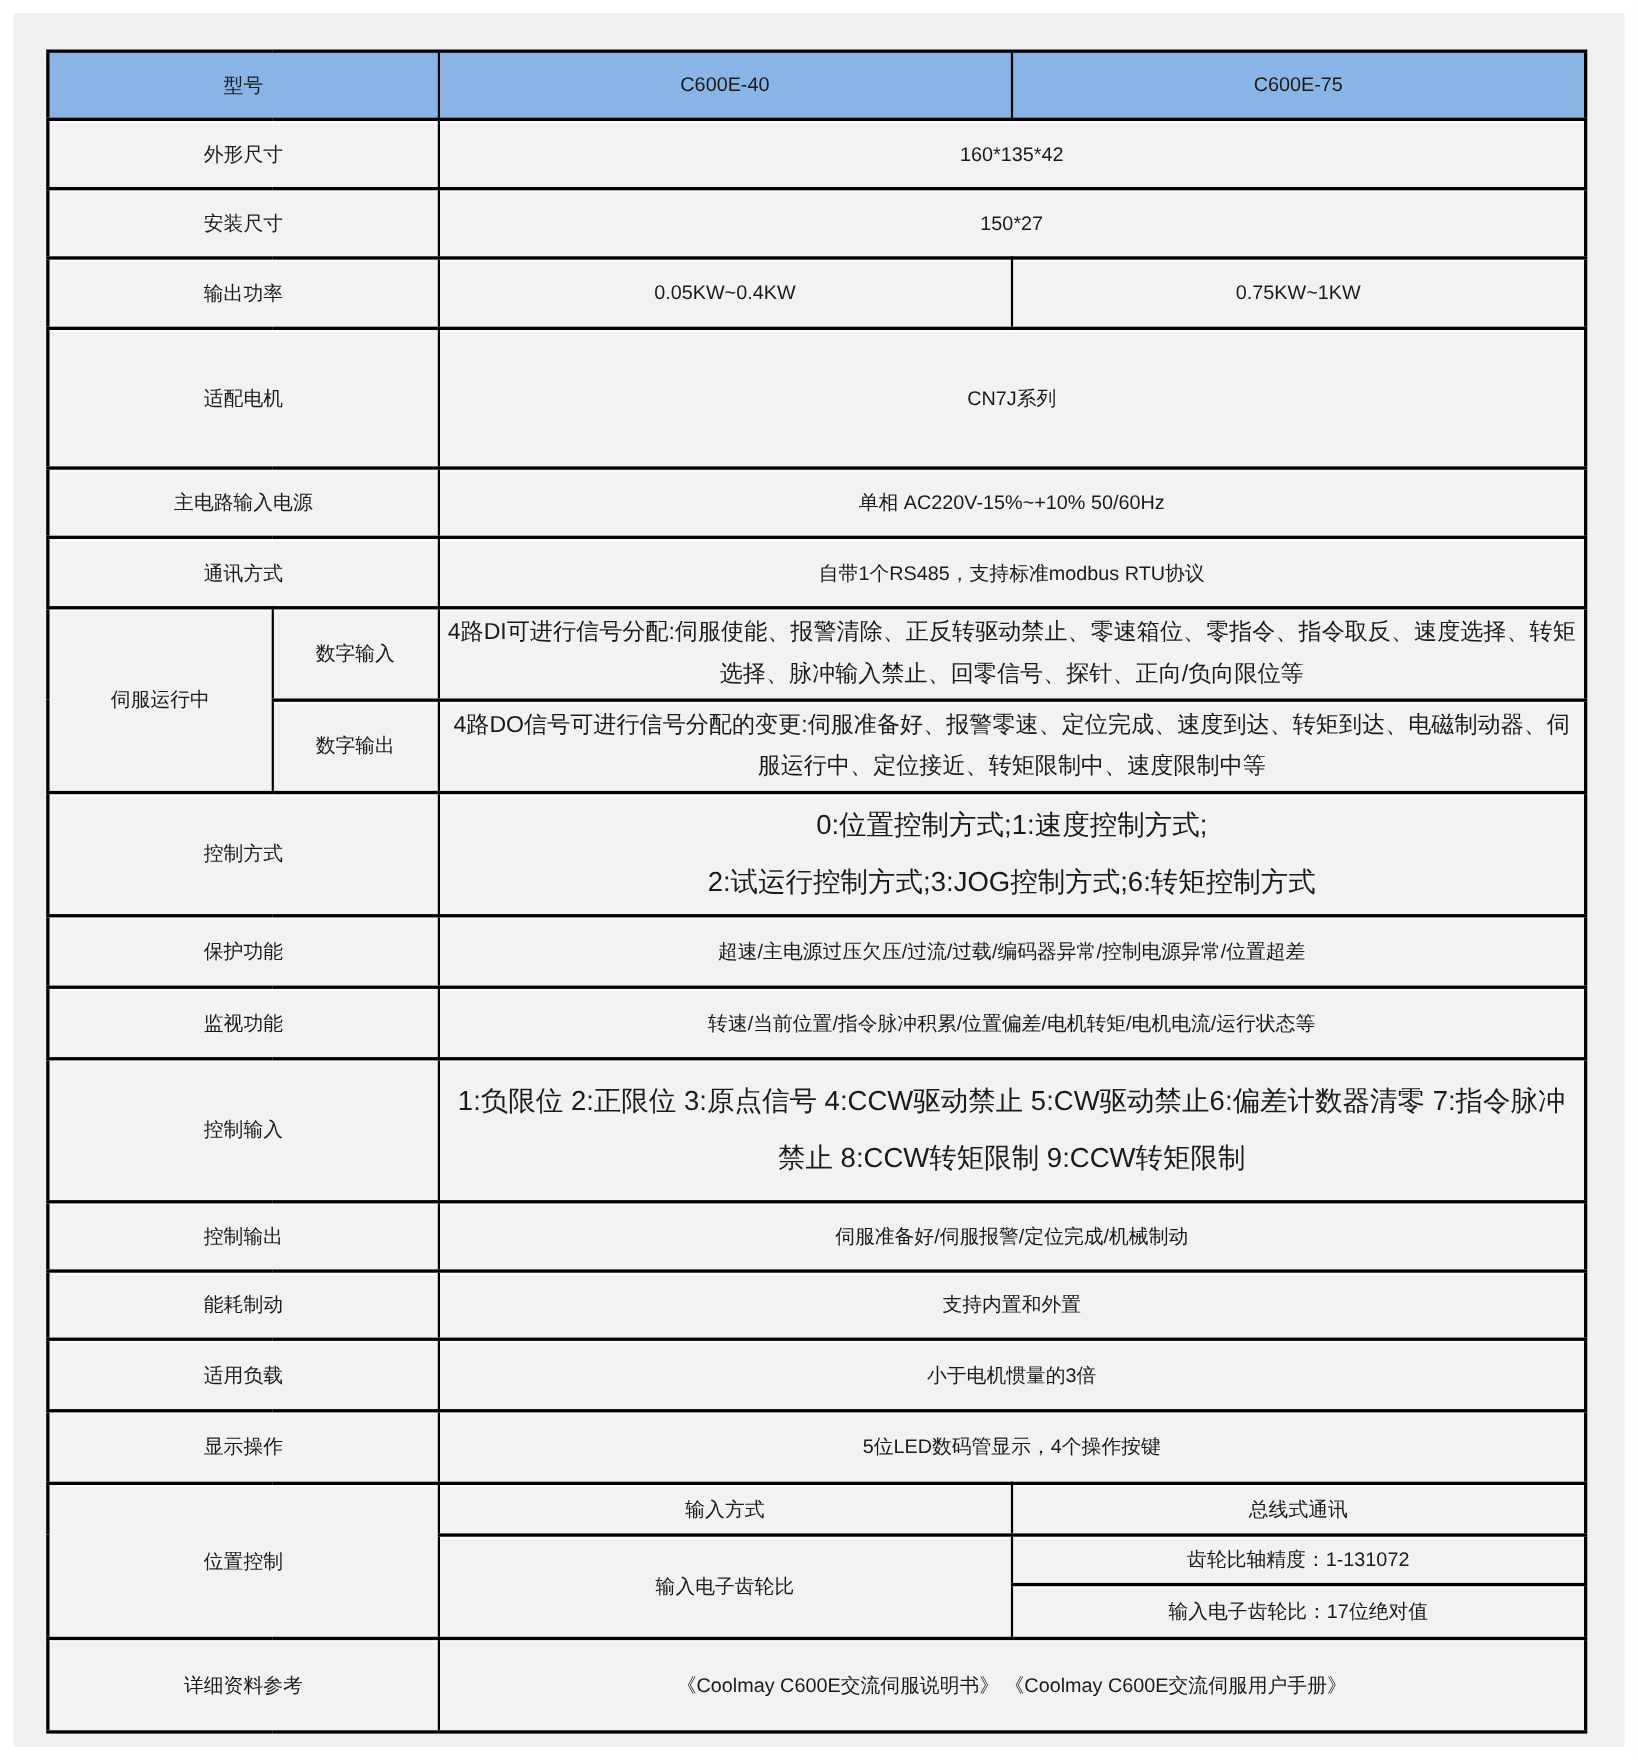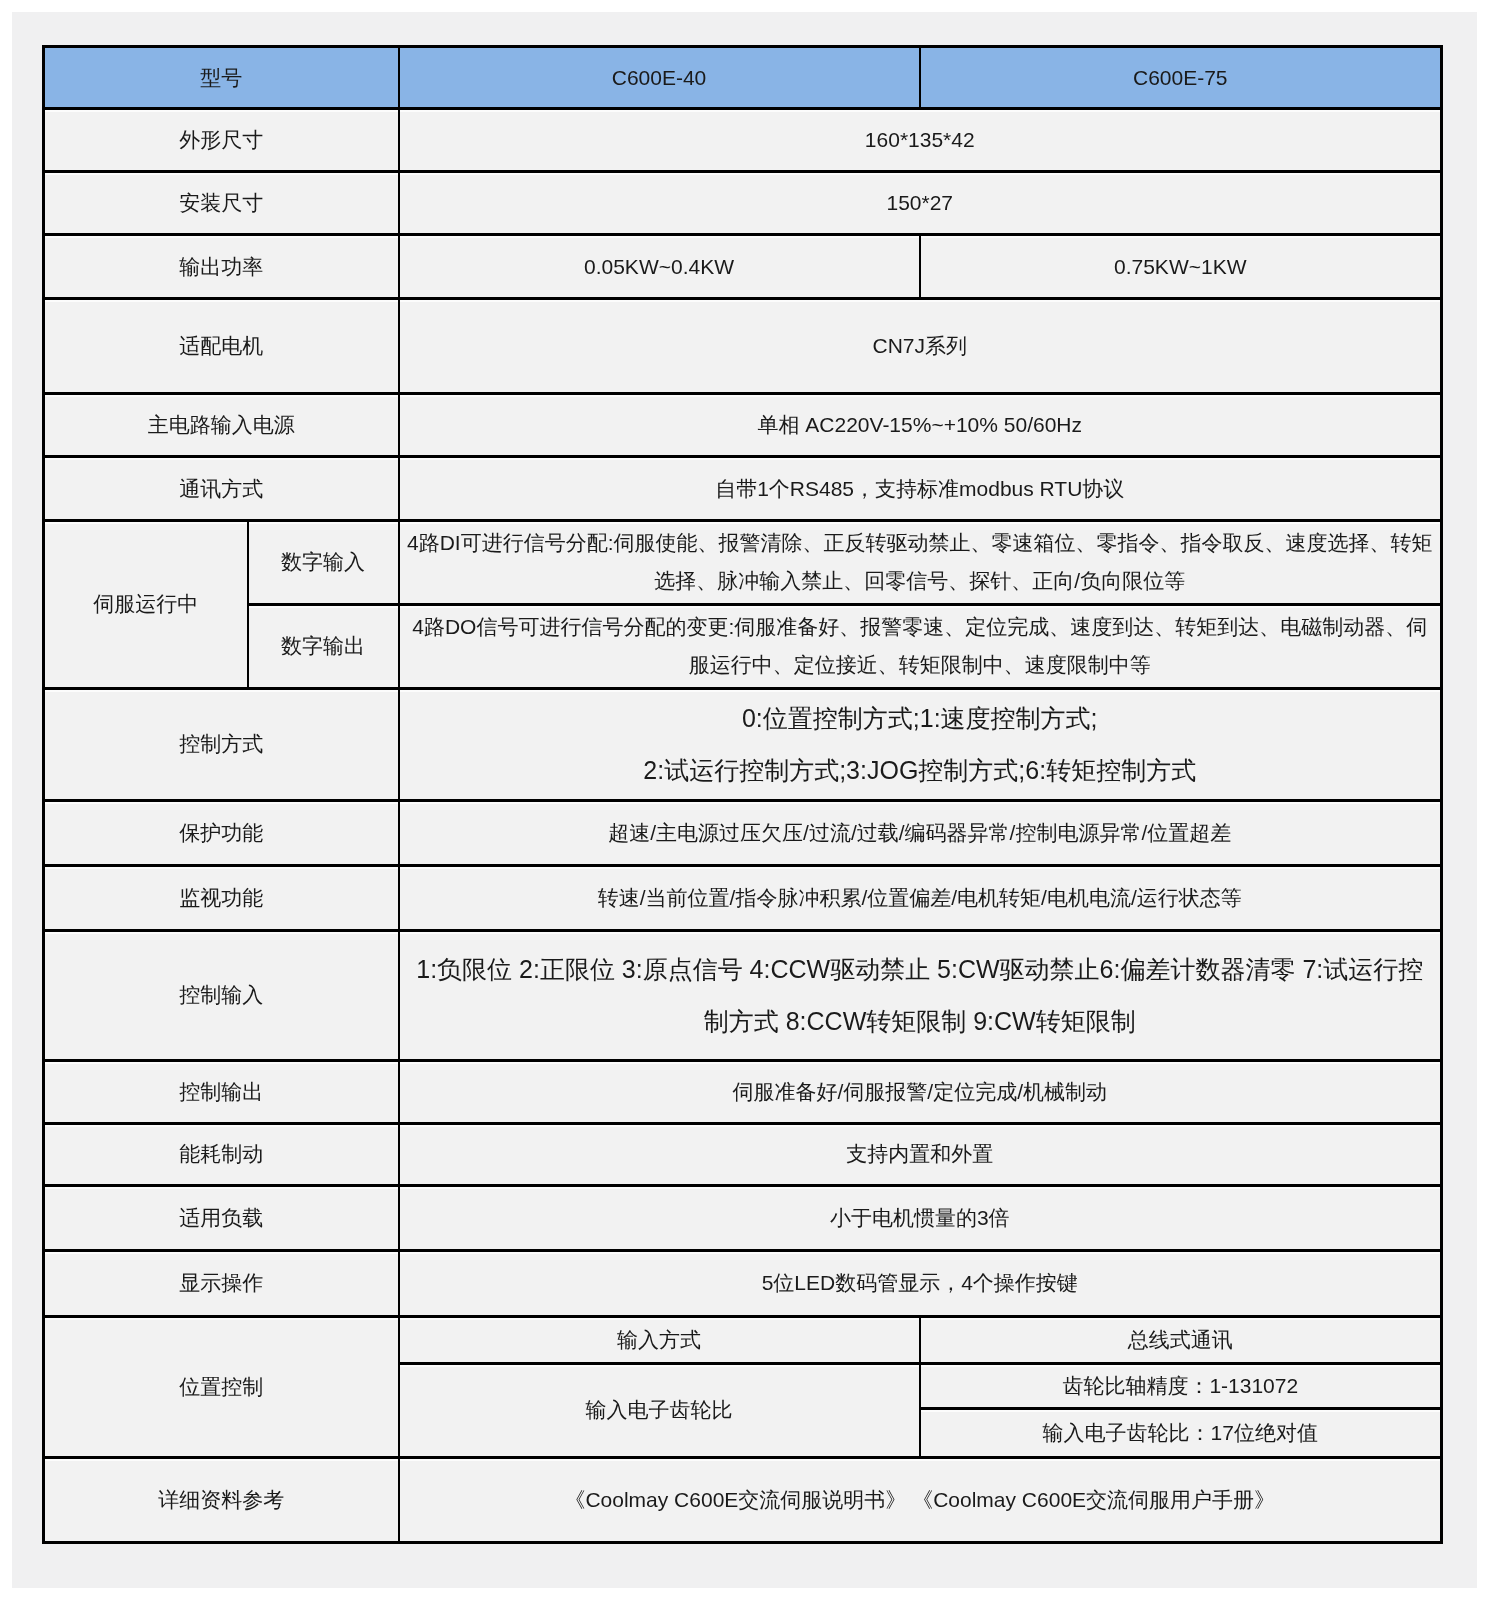--- a/index.html
+++ b/index.html
@@ -33,21 +33,21 @@
     border-collapse:collapse;
     border:3px solid var(--border-color);
   }
   table.spec td{
     border:2px solid var(--border-color);
     border-top-width:3px;
     border-bottom-width:3px;
     background:var(--cell-bg);
     text-align:center;
     vertical-align:middle;
-    font-size:21px;
+    font-size:18px;
     padding:2px 6px;
     box-shadow:inset 0 2px 0 rgba(255,255,255,0.75);
   }
   table.spec td.hdr{
     background:var(--header-bg);
     box-shadow:none;
   }
   table.spec td.longtext{
     font-size:21px;
     line-height:1.83;
@@ -88,21 +88,21 @@
       <td colspan="2">安装尺寸</td>
       <td colspan="2">150*27</td>
     </tr>
 
     <tr style="height:64px">
       <td colspan="2">输出功率</td>
       <td>0.05KW~0.4KW</td>
       <td>0.75KW~1KW</td>
     </tr>
 
-    <tr style="height:95px">
+    <tr style="height:127px">
       <td colspan="2">适配电机</td>
       <td colspan="2">CN7J系列</td>
     </tr>
 
     <tr style="height:63px">
       <td colspan="2">主电路输入电源</td>
       <td colspan="2">单相 AC220V-15%~+10%  50/60Hz</td>
     </tr>
 
     <tr style="height:64px">
@@ -134,21 +134,21 @@
       <td colspan="2">超速/主电源过压欠压/过流/过载/编码器异常/控制电源异常/位置超差</td>
     </tr>
 
     <tr style="height:65px">
       <td colspan="2">监视功能</td>
       <td colspan="2">转速/当前位置/指令脉冲积累/位置偏差/电机转矩/电机电流/运行状态等</td>
     </tr>
 
     <tr style="height:130px">
       <td colspan="2">控制输入</td>
-      <td colspan="2" class="spread">1:负限位 2:正限位 3:原点信号 4:CCW驱动禁止 5:CW驱动禁止6:偏差计数器清零 7:试运行控制方式 8:CCW转矩限制 9:CW转矩限制</td>
+      <td colspan="2" class="spread">1:负限位 2:正限位 3:原点信号 4:CCW驱动禁止 5:CW驱动禁止6:偏差计数器清零 7:指令脉冲禁止 8:CCW转矩限制 9:CCW转矩限制</td>
     </tr>
 
     <tr style="height:63px">
       <td colspan="2">控制输出</td>
       <td colspan="2">伺服准备好/伺服报警/定位完成/机械制动</td>
     </tr>
 
     <tr style="height:62px">
       <td colspan="2">能耗制动</td>
       <td colspan="2">支持内置和外置</td>

